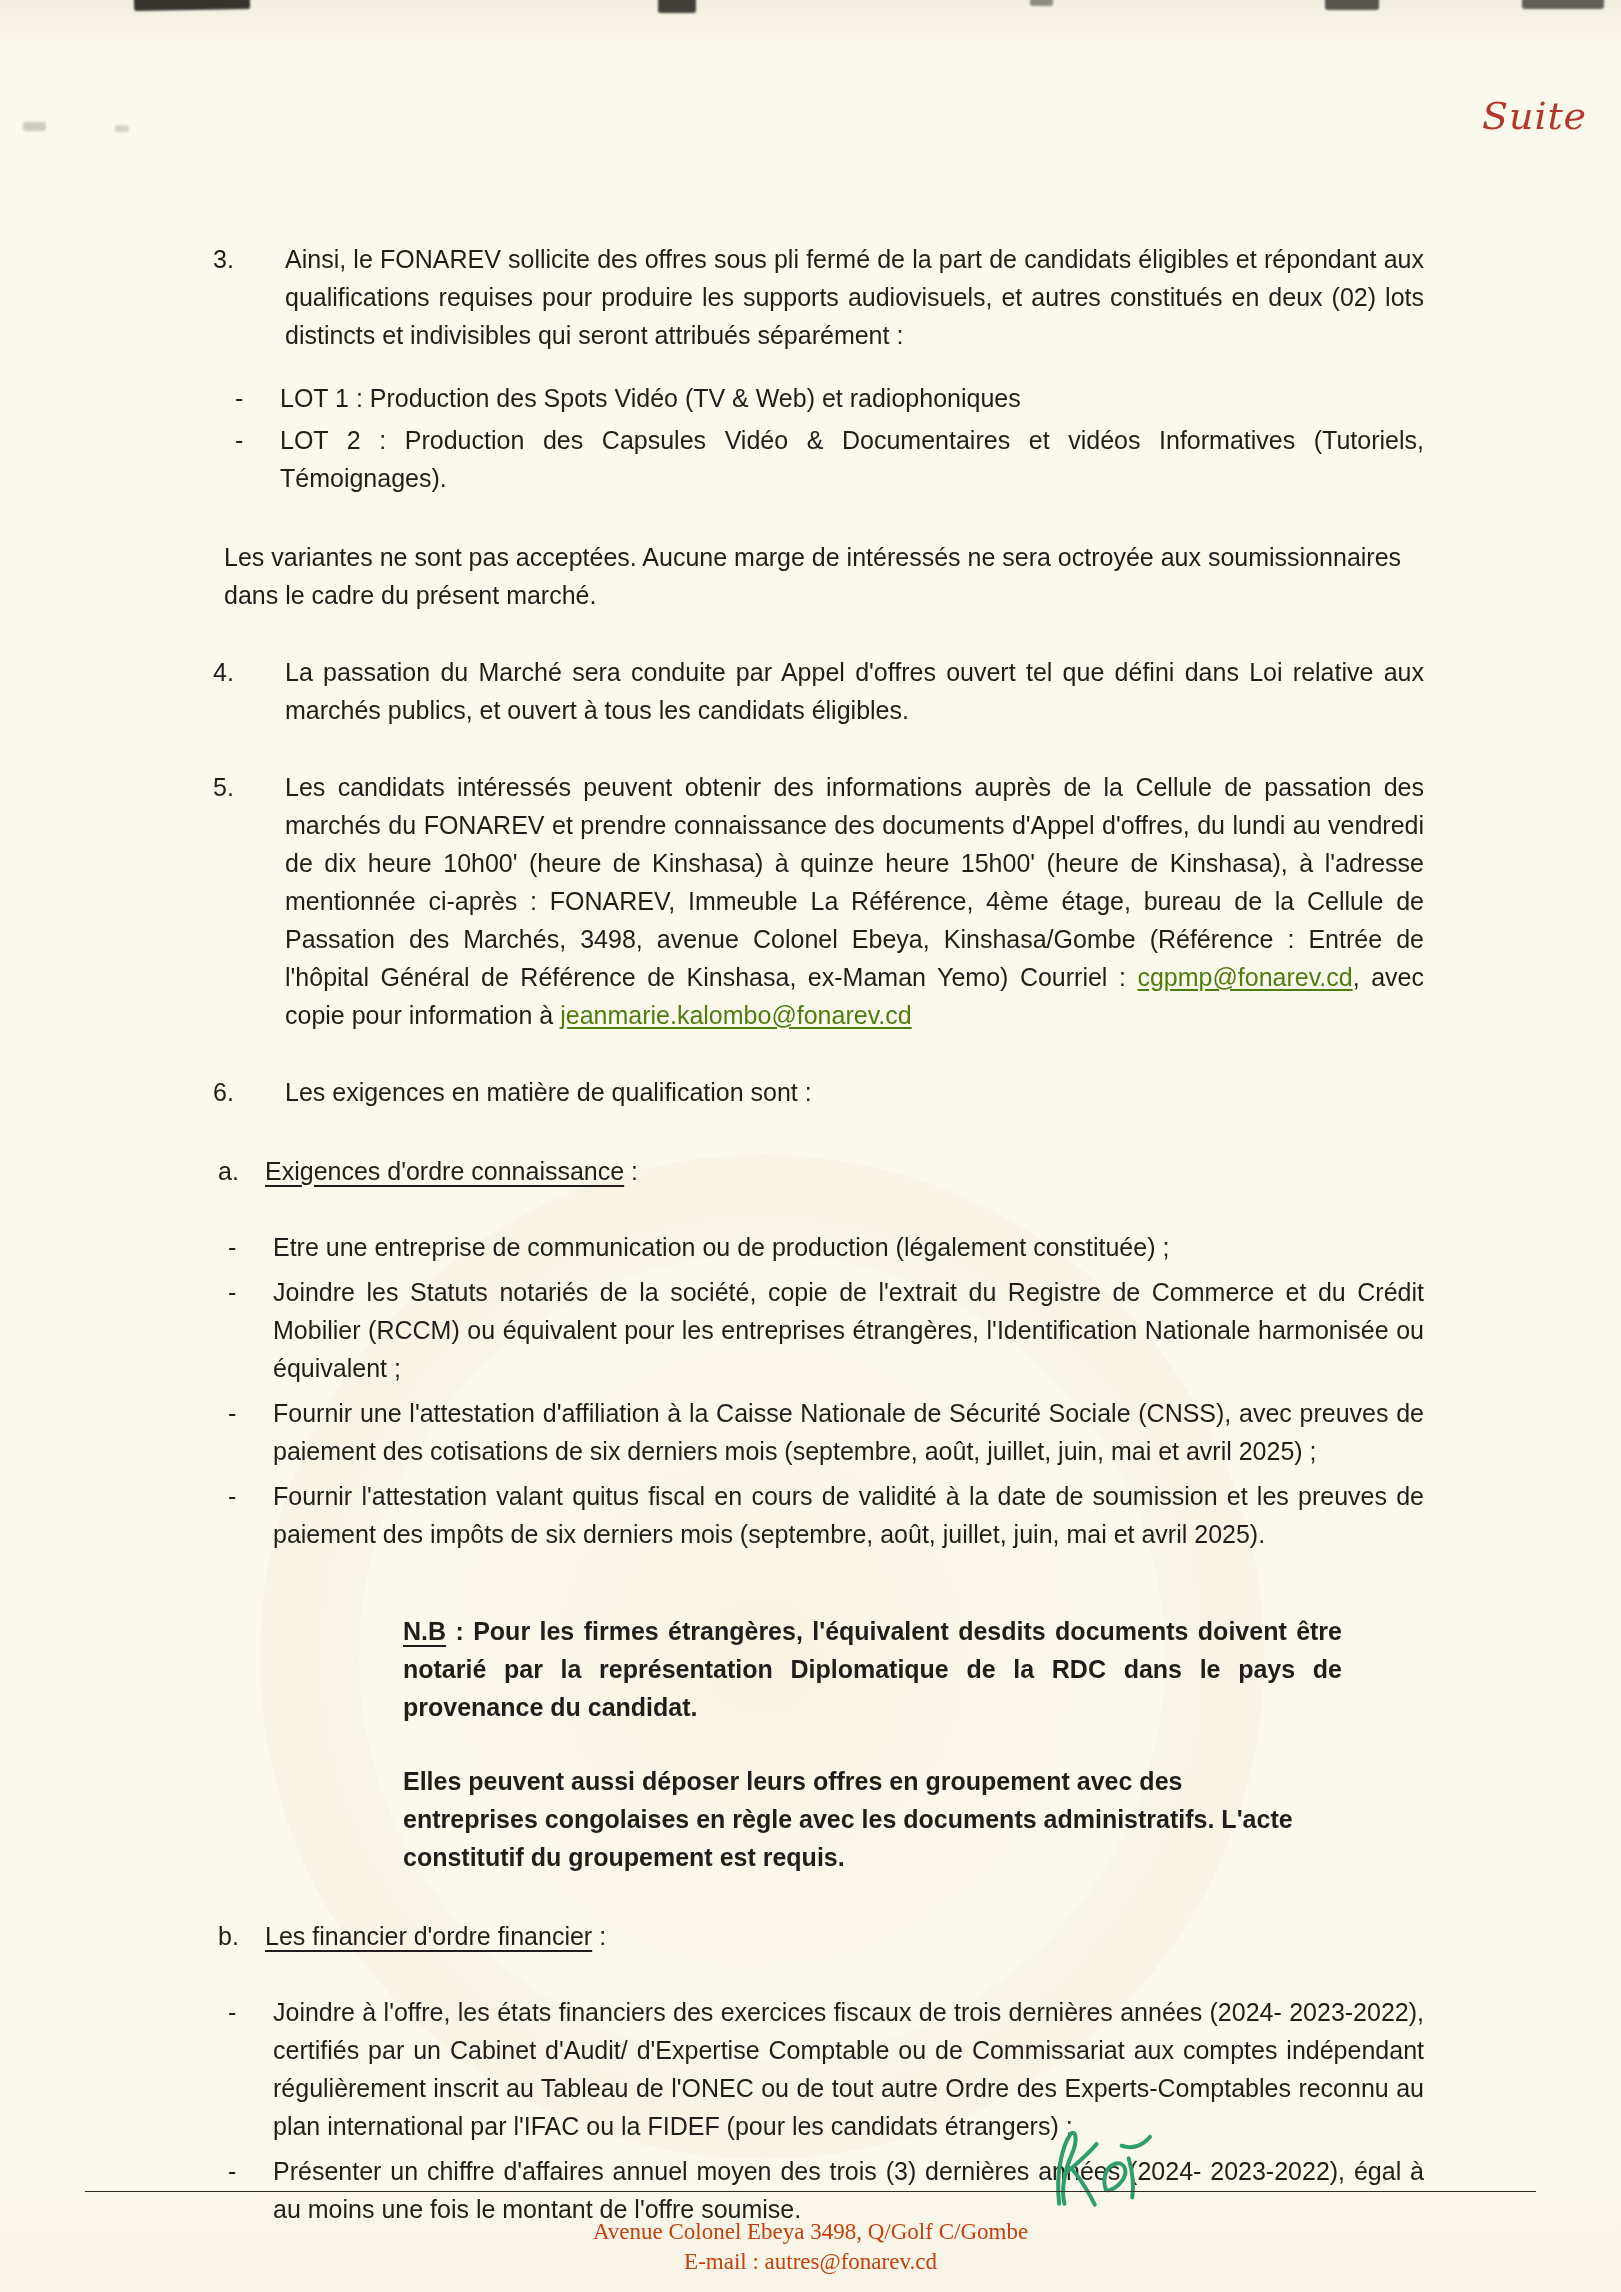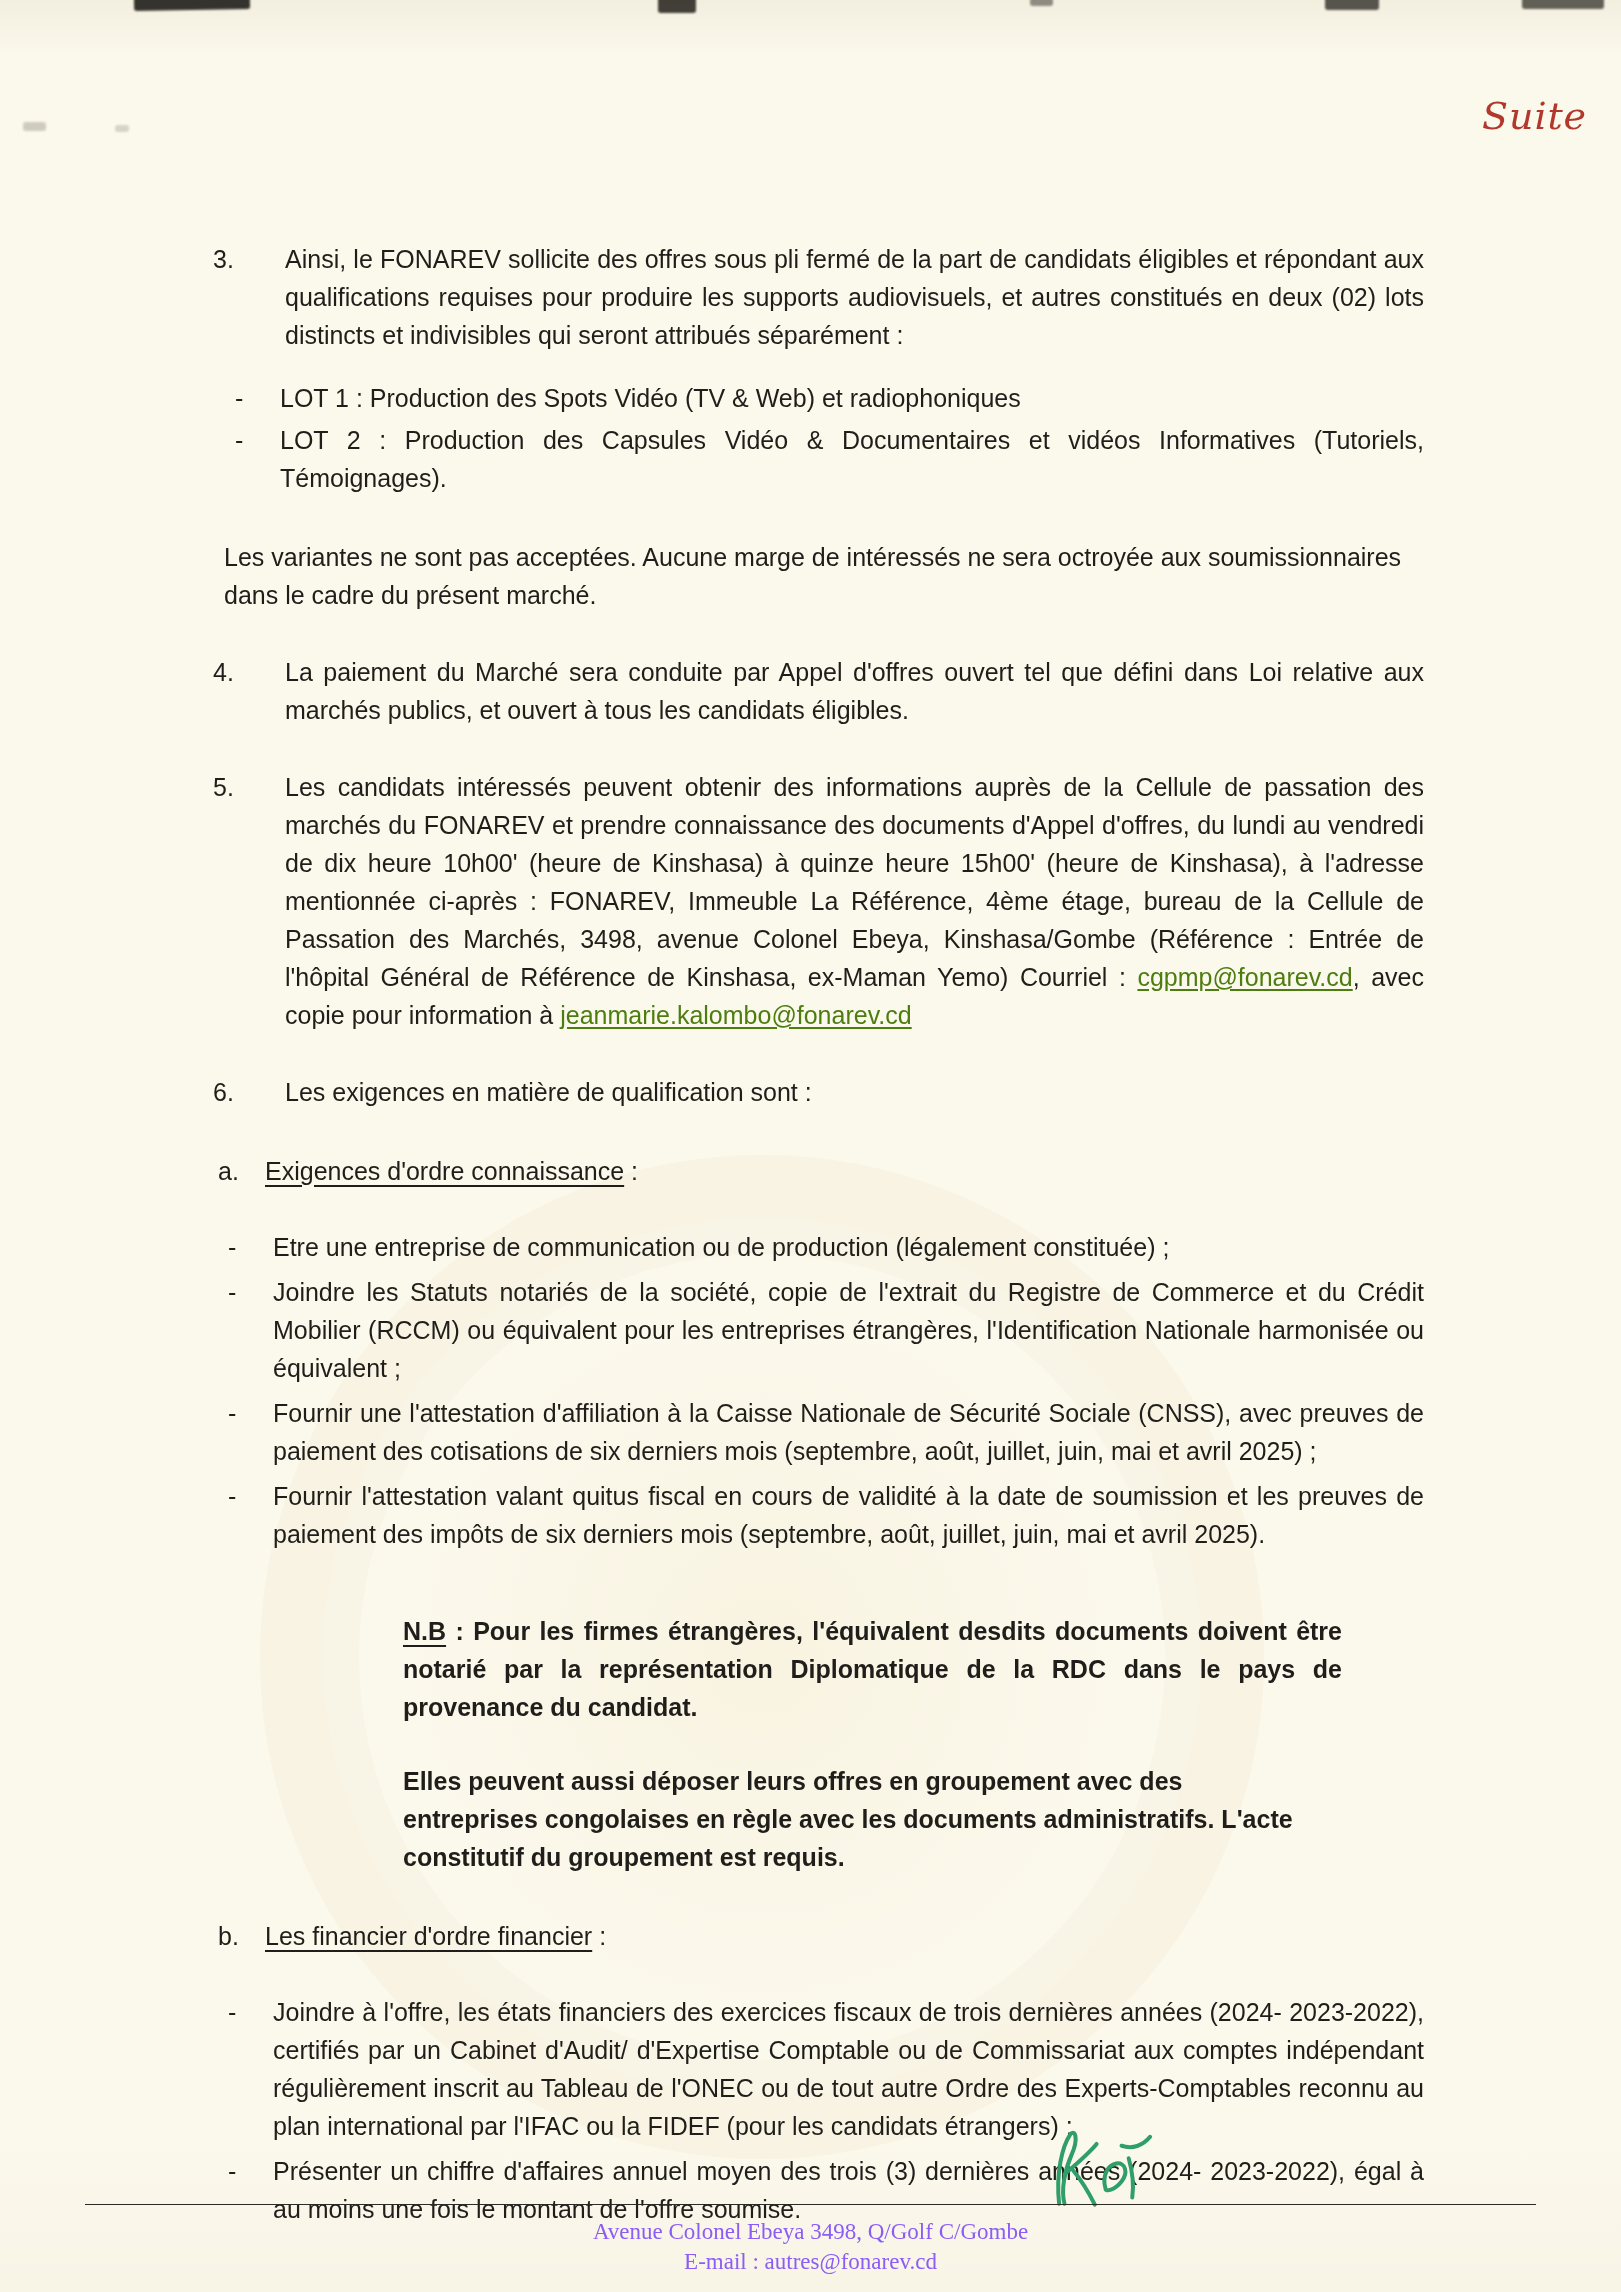--- a/index.html
+++ b/index.html
@@ -31,22 +31,22 @@
   .u{text-decoration:underline;text-underline-offset:4.5px;}
   .link{color:#4d7c0f;text-decoration:underline;text-underline-offset:2.7px;cursor:pointer;}
 
   .suite{
     position:absolute;top:94px;right:34px;z-index:3;
     font-family:"DejaVu Serif",serif;font-style:italic;
     font-size:38px;color:#b2372c;letter-spacing:0.9px;
   }
   .footer{
     position:absolute;left:85px;right:85px;bottom:16px;z-index:3;
-    border-top:1.8px solid #2b2a26;text-align:center;padding-top:12px;
-    font-family:"Liberation Serif",serif;font-size:23px;line-height:30px;color:#8b5cf6;
+    border-top:1.8px solid #2b2a26;text-align:center;padding-top:25px;
+    font-family:"Liberation Serif",serif;font-size:23px;line-height:30px;color:#c2410c;
   }
   .watermark{
     position:absolute;left:260px;top:1155px;width:878px;height:878px;z-index:1;
     border-radius:50%;border:63px solid rgba(205,170,60,.055);
     box-shadow:inset 0 0 0 36px rgba(205,170,60,.03);
   }
   .watermark::after{
     content:"";position:absolute;inset:99px;border-radius:50%;
     background:radial-gradient(circle, rgba(220,185,70,.07), rgba(220,185,70,0) 72%);
   }
@@ -86,21 +86,21 @@
         <span class="marker">-</span>
         <div class="text"><span>LOT 1 :  Production des Spots Vidéo (TV &amp; Web) et radiophoniques</span></div>
       </div>
       <div class="b-lot row">
         <span class="marker">-</span>
         <div class="text"><span>LOT 2 : Production des Capsules Vidéo &amp; Documentaires et vidéos Informatives (Tutoriels, Témoignages).</span></div>
       </div>
       <div class="b-para"><span>Les variantes ne sont pas acceptées. Aucune marge de intéressés ne sera octroyée aux soumissionnaires dans le cadre du présent marché.</span></div>
       <div class="b-numbered row">
         <span class="num">4.</span>
-        <div class="text"><span>La paiement du Marché sera conduite par Appel d'offres ouvert tel que défini dans Loi relative aux marchés publics, et ouvert à tous les candidats éligibles.</span></div>
+        <div class="text"><span>La passation du Marché sera conduite par Appel d'offres ouvert tel que défini dans Loi relative aux marchés publics, et ouvert à tous les candidats éligibles.</span></div>
       </div>
       <div class="b-numbered row">
         <span class="num">5.</span>
         <div class="text"><span>Les candidats intéressés peuvent obtenir des informations auprès de la Cellule de passation des marchés du FONAREV et prendre connaissance des documents d'Appel d'offres, du lundi au vendredi de dix heure 10h00' (heure de Kinshasa) à quinze heure 15h00' (heure de Kinshasa), à l'adresse mentionnée ci-après : FONAREV, Immeuble La Référence, 4ème étage, bureau de la Cellule de Passation des Marchés, 3498, avenue Colonel Ebeya, Kinshasa/Gombe (Référence : Entrée de l'hôpital Général de Référence de Kinshasa, ex-Maman Yemo) Courriel : </span><span class="link">cgpmp@fonarev.cd</span><span>, avec copie pour information à </span><span class="link">jeanmarie.kalombo@fonarev.cd</span></div>
       </div>
       <div class="b-numbered row">
         <span class="num">6.</span>
         <div class="text"><span>Les exigences en matière de qualification sont :</span></div>
       </div>
       <div class="b-heading">

